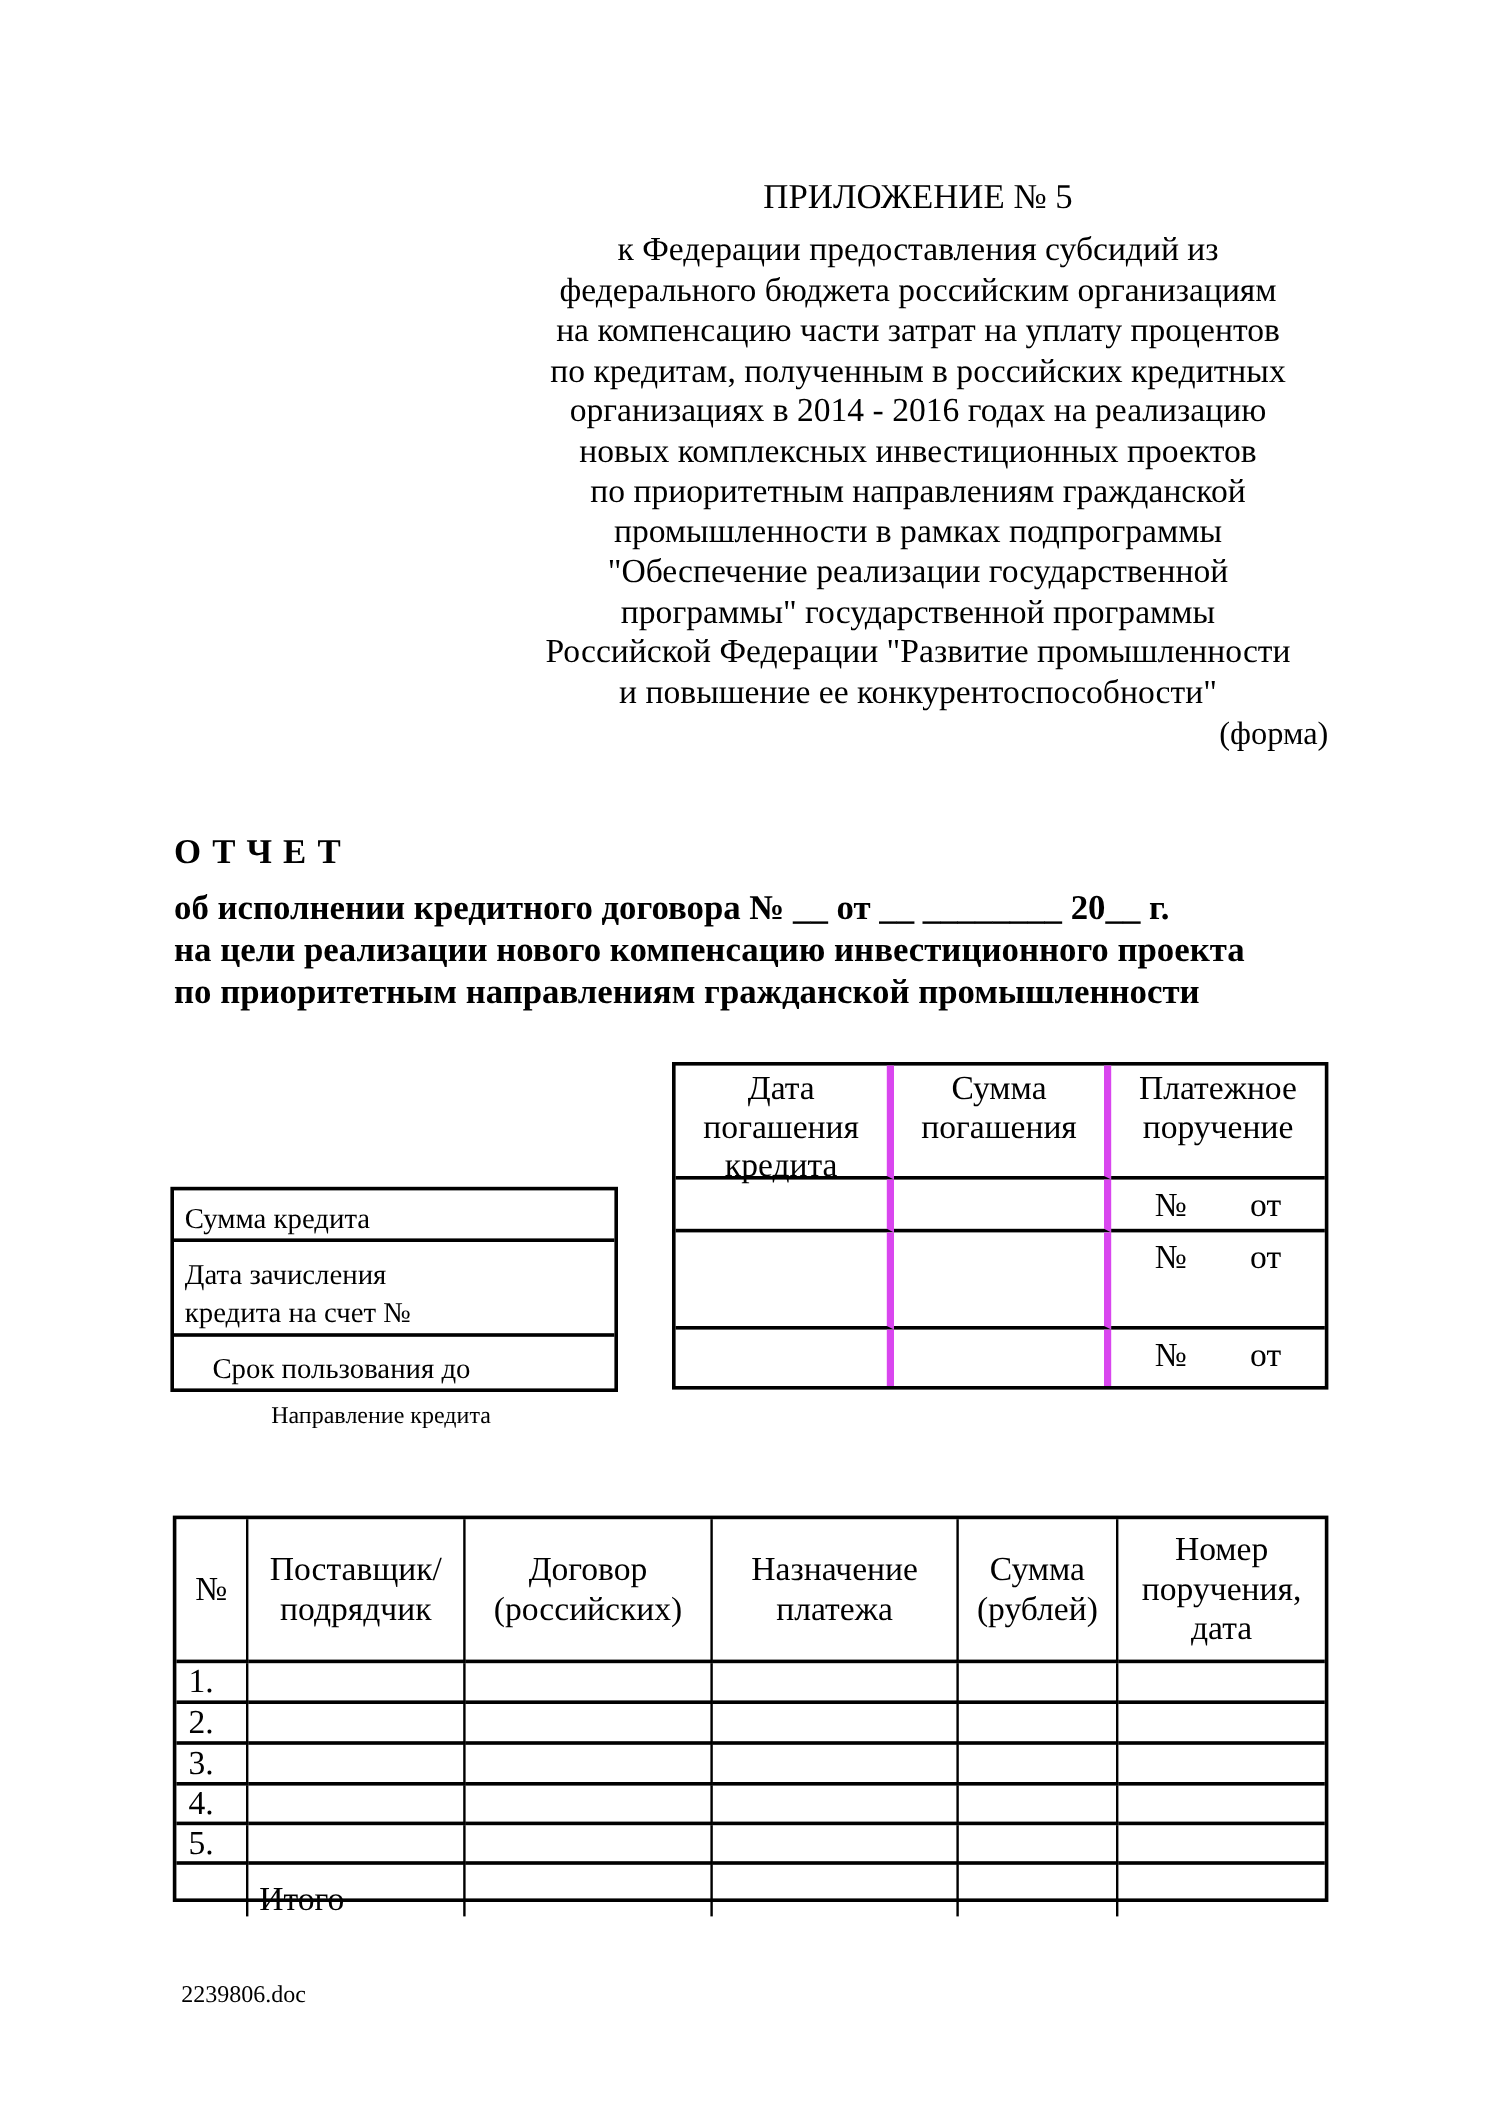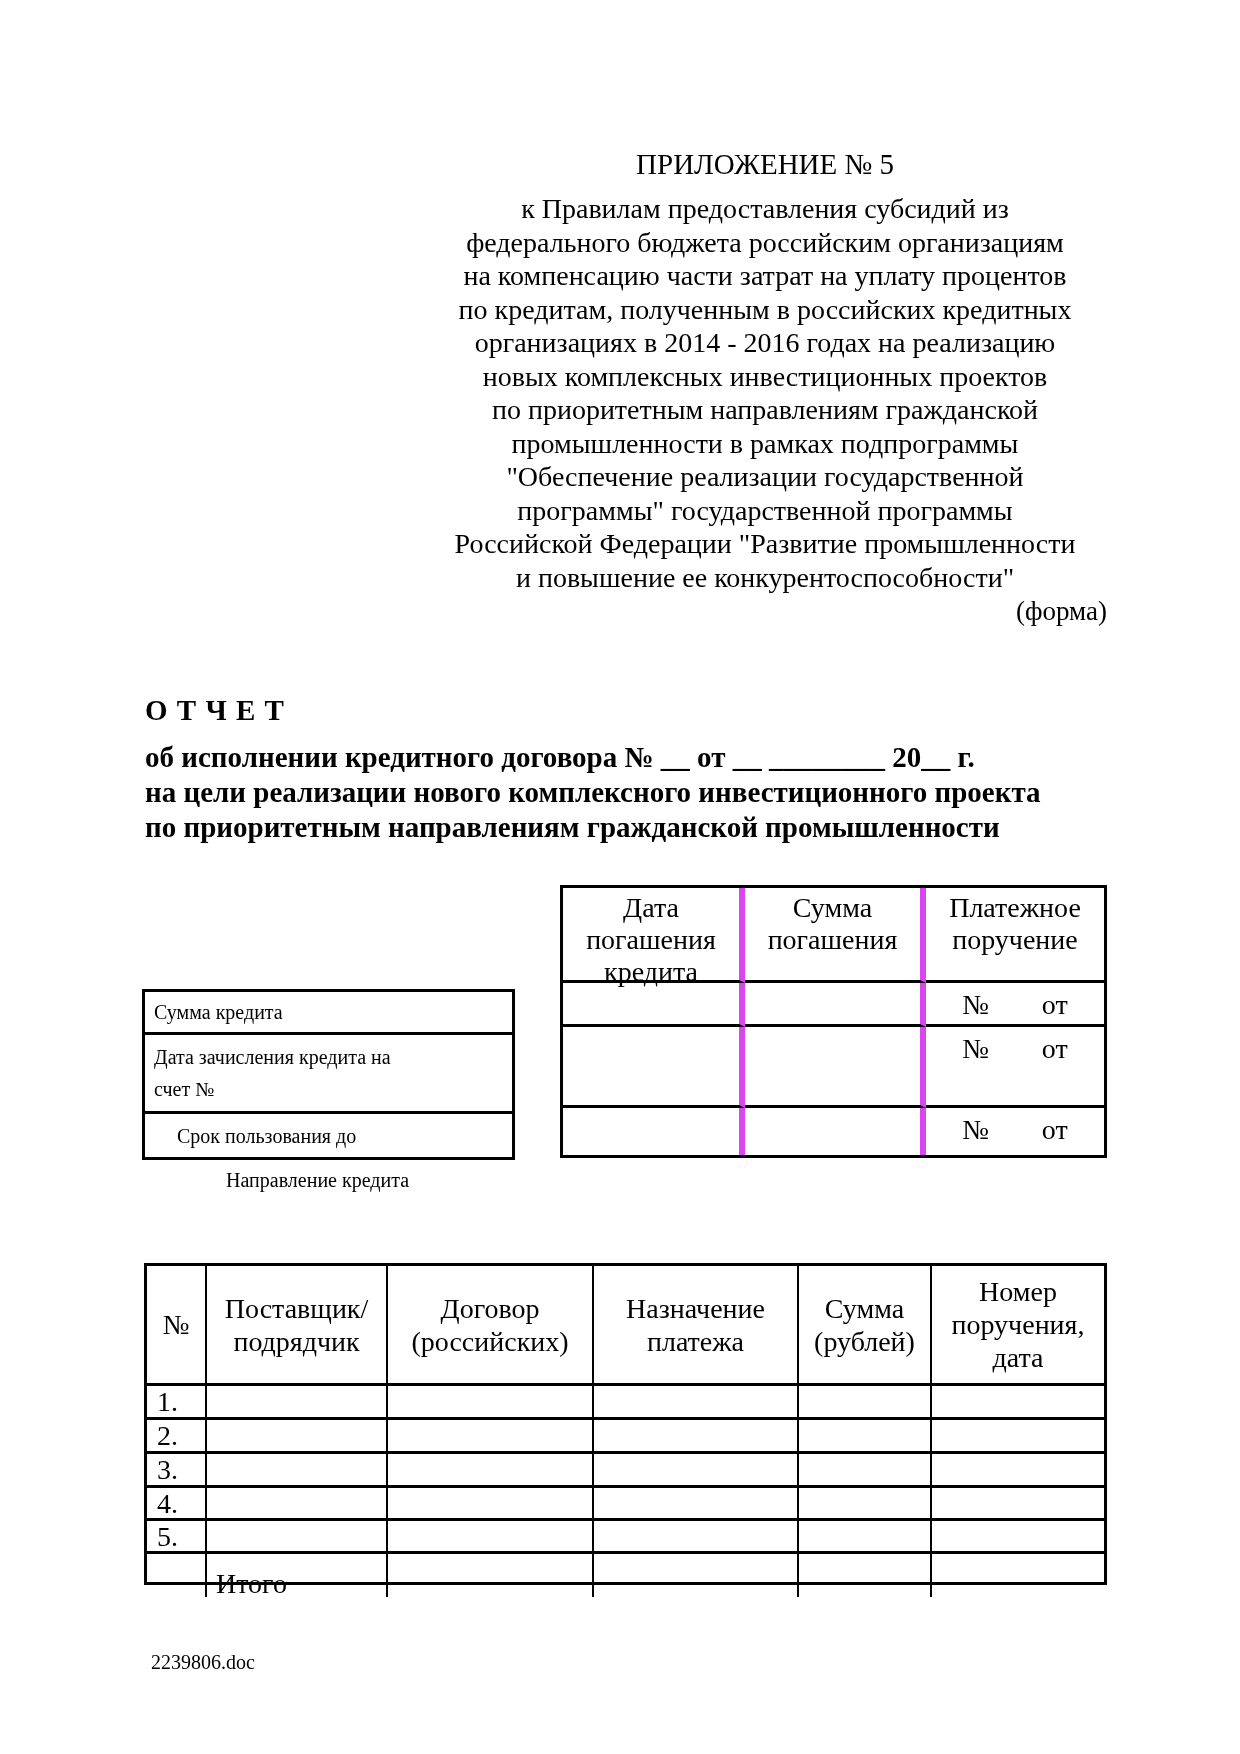--- a/index.html
+++ b/index.html
@@ -27,22 +27,22 @@
   .report-sub { font-size:29px; line-height:35px; }
 
   
   .credit-table {
     left:142px; top:989px; width:373px; height:171px;
     border:3px solid #000; box-sizing:border-box;
     display:grid; grid-template-rows:43px 79px auto;
   }
   .credit-cell {
     border-bottom:3px solid #000; box-sizing:border-box;
-    display:flex; align-items:center;
-    padding-left:9px; font-size:20px; line-height:32px;
+    display:flex; align-items:flex-end;
+    padding-left:9px; font-size:24px; line-height:32px;
   }
   .credit-cell.lastrow { border-bottom:none;padding-left:32px; }
   .credit-cell .narrow { max-width:250px; display:inline-block; }
 
   
   .repay-table {
     left:560px; top:885px; width:547px; height:273px;
     border:3px solid #000; box-sizing:border-box;
     display:grid;
     grid-template-columns:182px 181px auto;
@@ -80,41 +80,41 @@
   .doc-footer { left:151px; top:1651px; font-size:20px; }
 </style>
 </head>
 <body>
 
 <div class="page">
 
   <div class="abs appendix">
     <div class="appendix-title">ПРИЛОЖЕНИЕ № 5</div>
     <div class="appendix-lines">
-      <div>к Правилам предоставления субсидий из</div>
+      <div>к Федерации предоставления субсидий из</div>
       <div>федерального бюджета российским организациям</div>
       <div>на компенсацию части затрат на уплату процентов</div>
       <div>по кредитам, полученным в российских кредитных</div>
       <div>организациях в 2014 - 2016 годах на реализацию</div>
       <div>новых комплексных инвестиционных проектов</div>
       <div>по приоритетным направлениям гражданской</div>
       <div>промышленности в рамках подпрограммы</div>
       <div>"Обеспечение реализации государственной</div>
       <div>программы" государственной программы</div>
       <div>Российской Федерации "Развитие промышленности</div>
       <div>и повышение ее конкурентоспособности"</div>
     </div>
   </div>
 
   <div class="abs form-note">(форма)</div>
 
   <div class="abs report">
     <div class="report-title">О Т Ч Е Т</div>
     <div class="report-sub">об исполнении кредитного договора № __ от __ ________ 20__ г.</div>
-    <div class="report-sub">на цели реализации нового комплексного инвестиционного проекта</div>
+    <div class="report-sub">на цели реализации нового компенсацию инвестиционного проекта</div>
     <div class="report-sub">по приоритетным направлениям гражданской промышленности</div>
   </div>
 
   <div class="abs credit-table">
     <div class="credit-cell">
       <span>Сумма кредита</span>
     </div>
     <div class="credit-cell">
       <span class="narrow">Дата зачисления кредита на счет №</span>
     </div>

